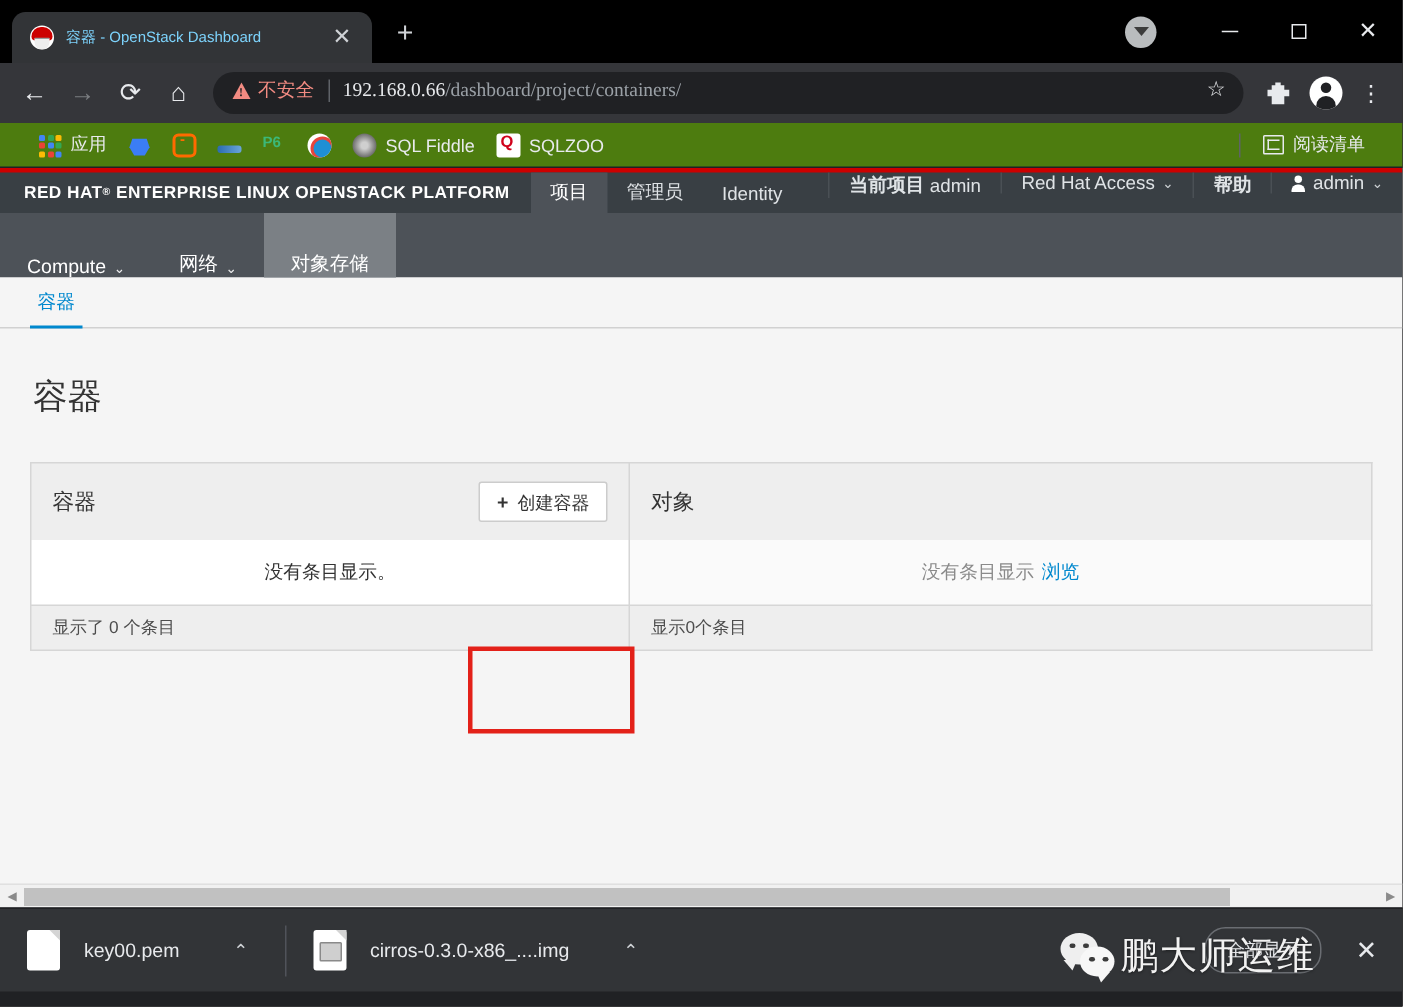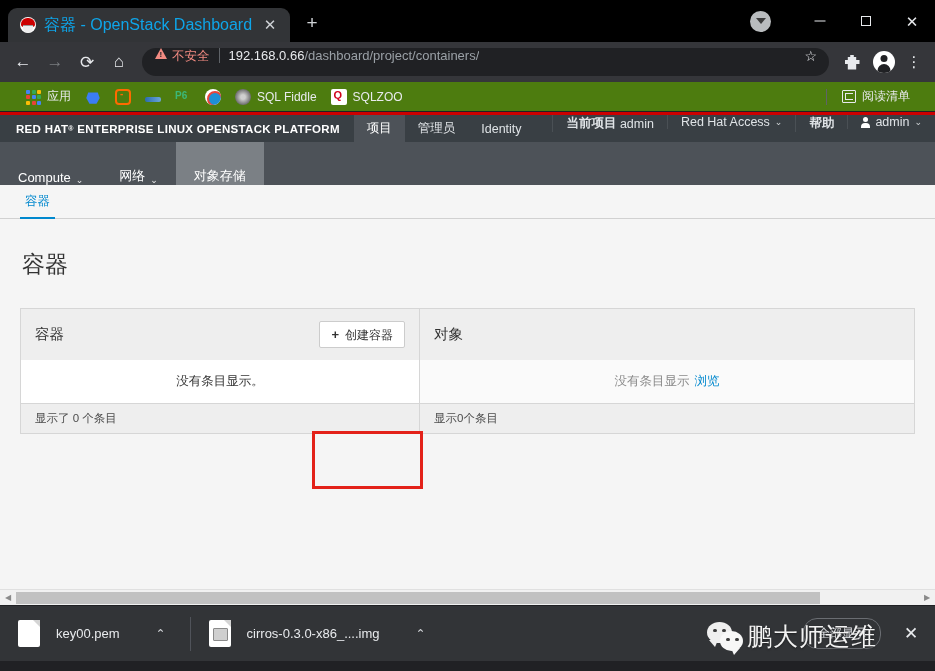--- a/index.html
+++ b/index.html
@@ -32,21 +32,21 @@
   .tab-favicon::before {
     content: ""; position: absolute; left: 1px; top: 1px;
     width: 14px; height: 9px; border-radius: 7px 7px 3px 3px; background: #cc0000;
   }
   .tab-favicon::after {
     content: ""; position: absolute; left: 3px; top: 8px;
     width: 10px; height: 7px; border-radius: 0 0 6px 6px; background: #eeeeee;
     border-top: 1px solid #999;
   }
   .tab-title {
-    color: #0ea5e9; font-size: 16px; white-space: nowrap;
+    color: #7dd3fc; font-size: 10px; white-space: nowrap;
     overflow: hidden; text-overflow: ellipsis; flex: 1;
   }
   .tab-close {
     color: #cfd2d6; font-size: 15px; width: 20px; height: 20px; line-height: 19px;
     text-align: center; border-radius: 50%; flex: 0 0 20px;
   }
   .newtab {
     color: #cfd2d6; font-size: 19px; width: 28px; height: 28px; line-height: 26px;
     text-align: center; margin: 0 0 4px 8px; font-weight: 300;
   }
@@ -70,22 +70,23 @@
     height: 40px; background: #35363a; display: flex; align-items: center;
     padding: 0 8px; gap: 2px;
   }
   .nav-btn {
     width: 30px; height: 30px; display: flex; align-items: center; justify-content: center;
     color: #e8eaed; font-size: 17px; border-radius: 50%; flex: 0 0 30px;
   }
   .nav-btn.disabled { color: #7a7d80; }
   .omnibox {
     flex: 1; height: 28px; background: #202124; border-radius: 14px;
-    display: flex; padding: 0 12px 4px 13px; margin: 0 6px;
+    display: flex; align-items: center; padding: 0 12px 4px 13px; margin: 0 6px;
     min-width: 0;
+    font-family: Liberation Serif, serif;
   }
   .warn-tri {
     width: 0; height: 0; border-left: 6px solid transparent; border-right: 6px solid transparent;
     border-bottom: 11px solid #f28b82; position: relative; margin-right: 5px; flex: 0 0 12px;
   }
   .warn-tri::after {
     content: "!"; position: absolute; left: -1.6px; top: 2px; font-size: 8px;
     color: #202124; font-weight: bold; line-height: 9px;
   }
   .notsecure { color: #f28b82; font-size: 12.5px; white-space: nowrap; }

